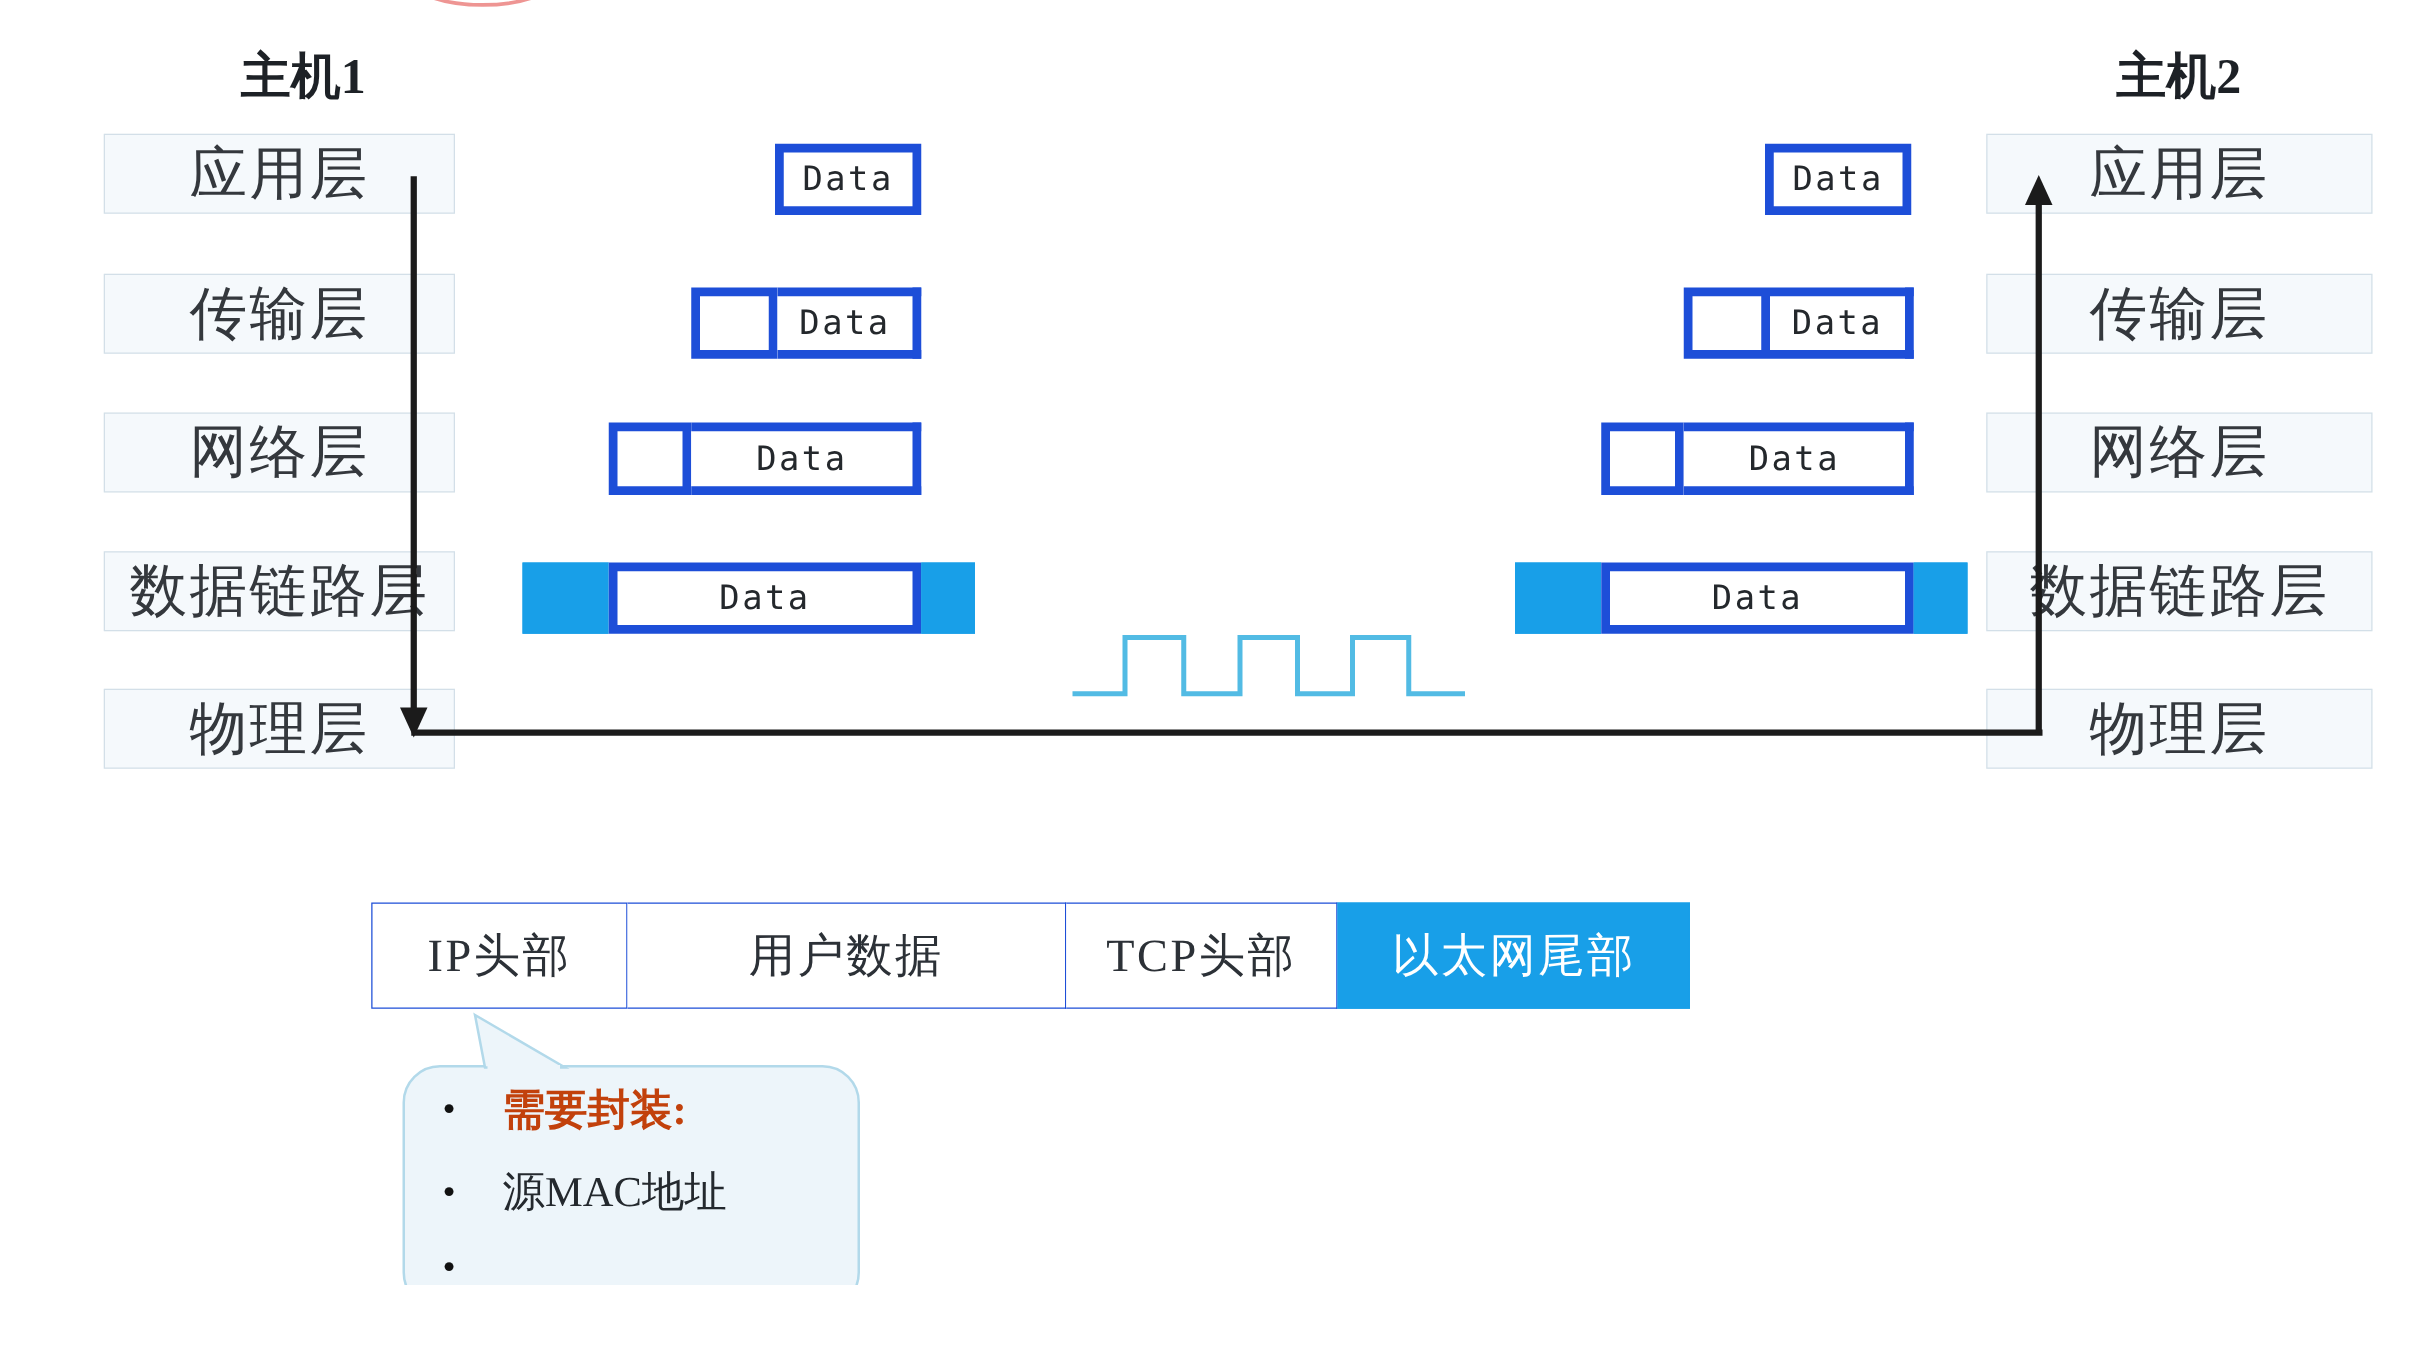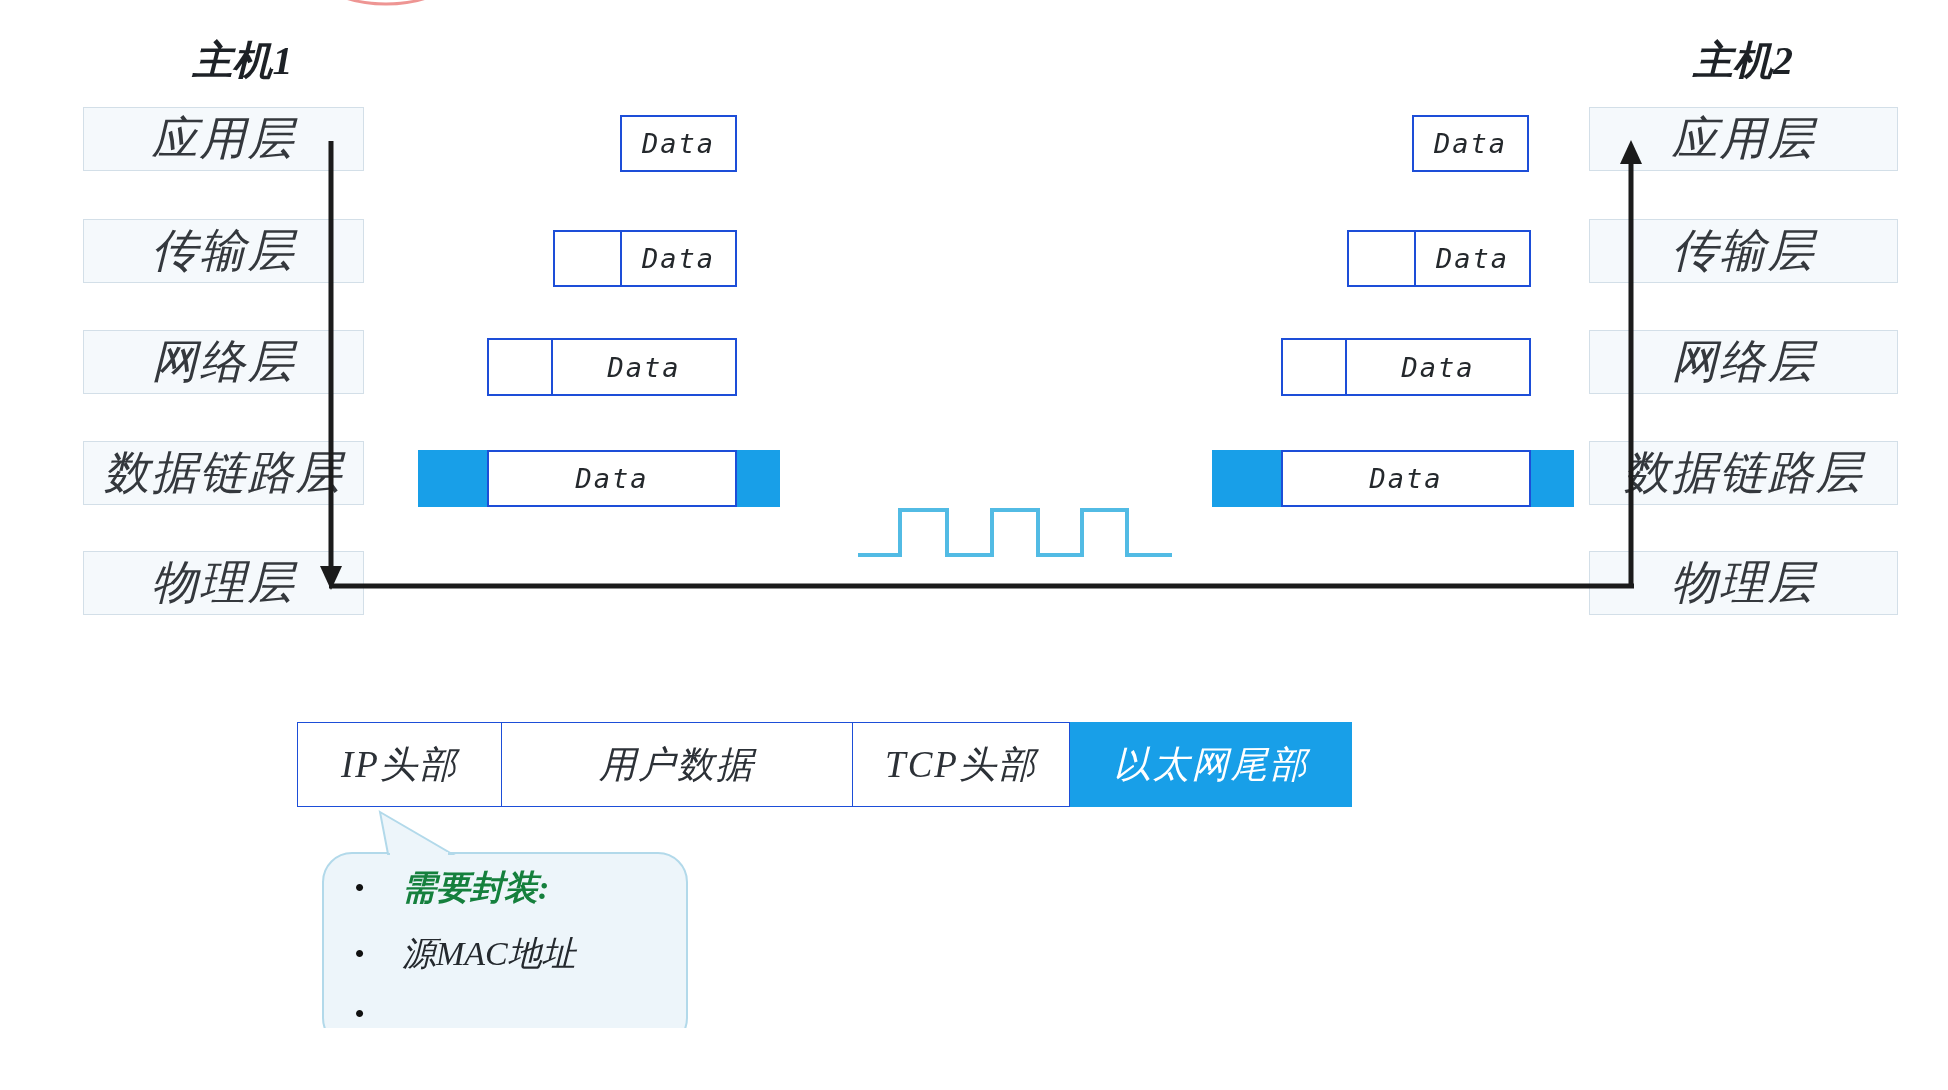--- a/index.html
+++ b/index.html
@@ -1,39 +1,39 @@
 <!DOCTYPE html>
 <html><head>
 <meta charset="utf-8">
 <style>
   html,body{margin:0;padding:0;background:#ffffff;}
   #stage{position:relative;width:1948px;height:1028px;background:#ffffff;overflow:hidden;
-         font-family:"Liberation Serif", serif;font-style:italic;}
+         font-family:"Liberation Serif", serif;}
   .host-title{position:absolute;font-size:40px;font-weight:bold;color:#1d2126;text-align:center;}
   .layer-box{position:absolute;background:#f5f9fc;border:1px solid #d3dfe8;box-sizing:border-box;
              display:flex;align-items:center;justify-content:center;
              font-size:46px;color:#34383d;letter-spacing:2px;}
   .frame{position:absolute;display:flex;}
   .cell{box-sizing:border-box;height:100%;display:flex;align-items:center;justify-content:center;}
-  .cell.white{background:#ffffff;border:2px solid #1d4ed8;}
+  .cell.white{background:#ffffff;border:7px solid #1d4ed8;}
   .cell.white + .cell.white{border-left:none;}
   .cell.data{font-family:"DejaVu Sans Mono","Liberation Mono",monospace;
              font-size:27px;color:#24282c;letter-spacing:2px;}
   .cell.blue{background:#189fe8;border:1px solid #189fe8;}
   .bar{position:absolute;display:flex;}
   .bar-seg{box-sizing:border-box;height:100%;display:flex;align-items:center;justify-content:center;
            background:#ffffff;border:1px solid #1d4ed8;font-size:37px;color:#2c3137;letter-spacing:2px;}
   .bar-seg + .bar-seg{border-left:none;}
   .bar-seg.blue{background:#189fe8;border:1px solid #189fe8;color:#ffffff;}
   .bubble{position:absolute;background:#edf5fa;border:2px solid #b2d9ea;border-radius:30px;box-sizing:border-box;}
   .bullet-line{position:absolute;left:0;width:100%;height:44px;display:flex;align-items:center;
                font-size:34px;color:#24292e;}
   .bullet-dot{position:absolute;left:30px;font-size:30px;color:#111;}
   .bullet-text{position:absolute;left:78px;white-space:nowrap;}
-  .bullet-line.bold .bullet-text{font-weight:bold;color:#15803d;}
+  .bullet-line.bold .bullet-text{font-weight:bold;color:#c2410c;}
   svg.overlay{position:absolute;left:0;top:0;z-index:6;pointer-events:none;}
 </style>
 </head>
 <body>
 
 <div id="stage">
 
   <div class="host-title" style="left:170px;top:33px;width:145px;">主机1</div>
   <div class="host-title" style="left:1668px;top:33px;width:150px;">主机2</div>
 

